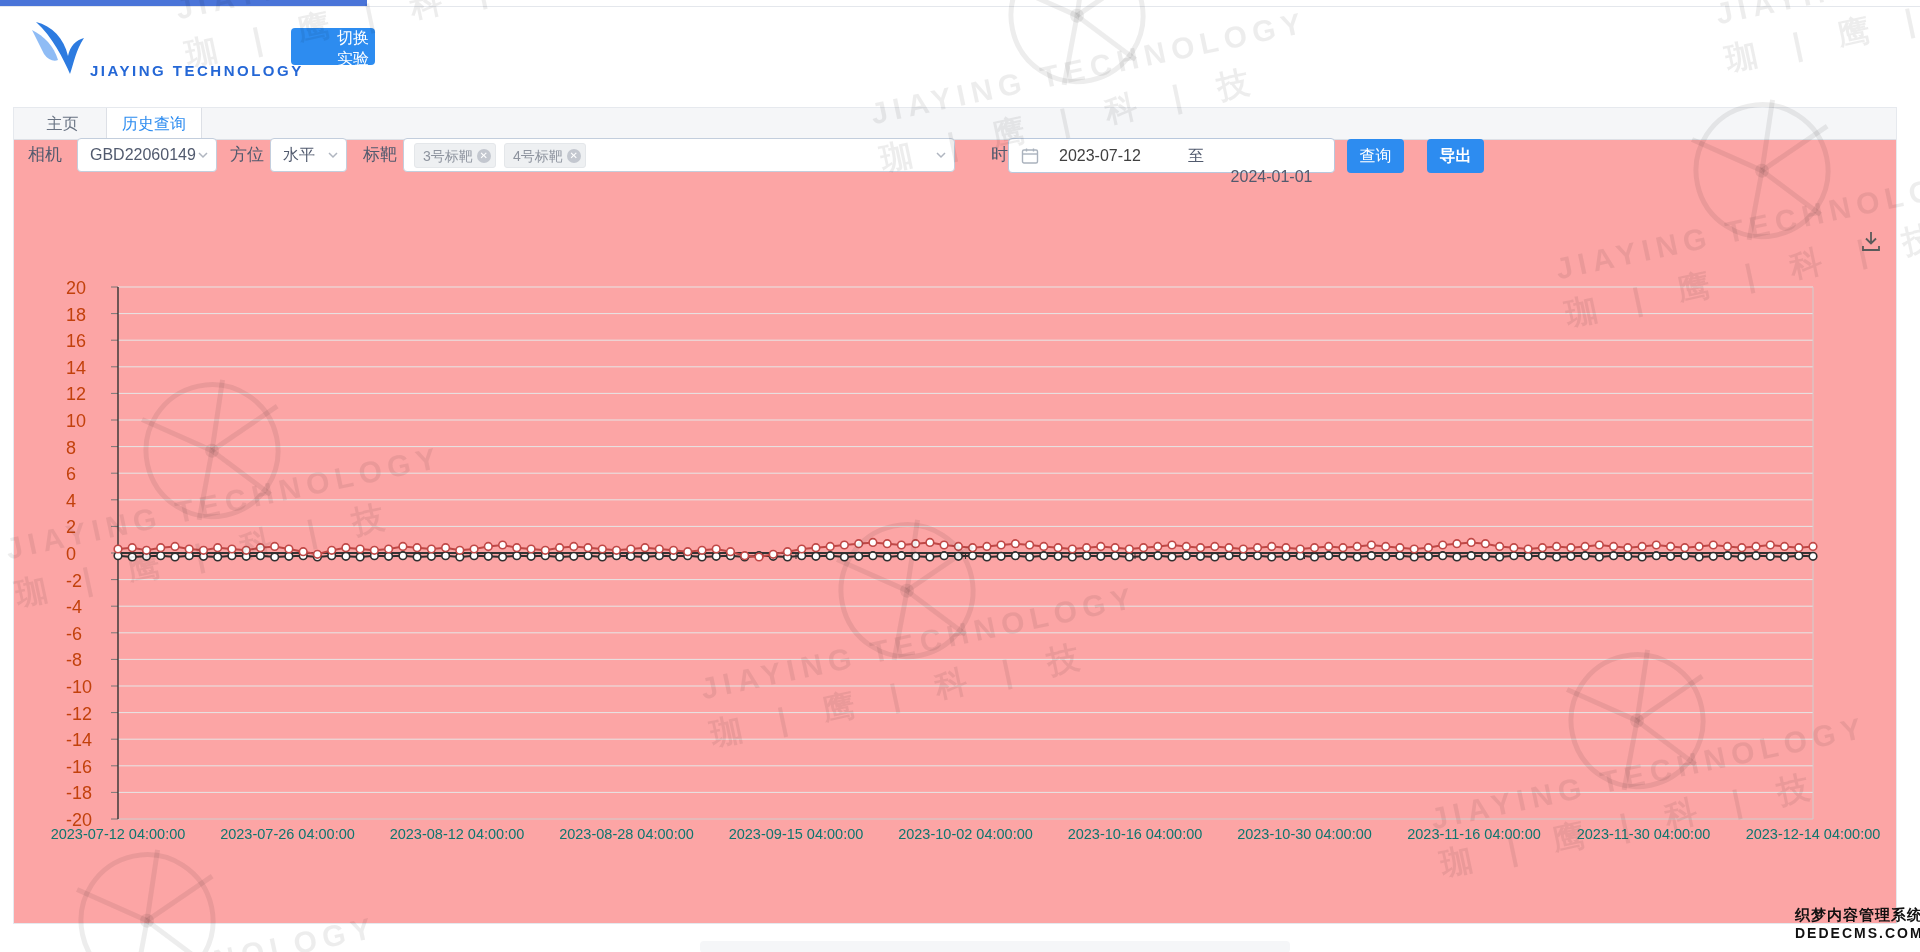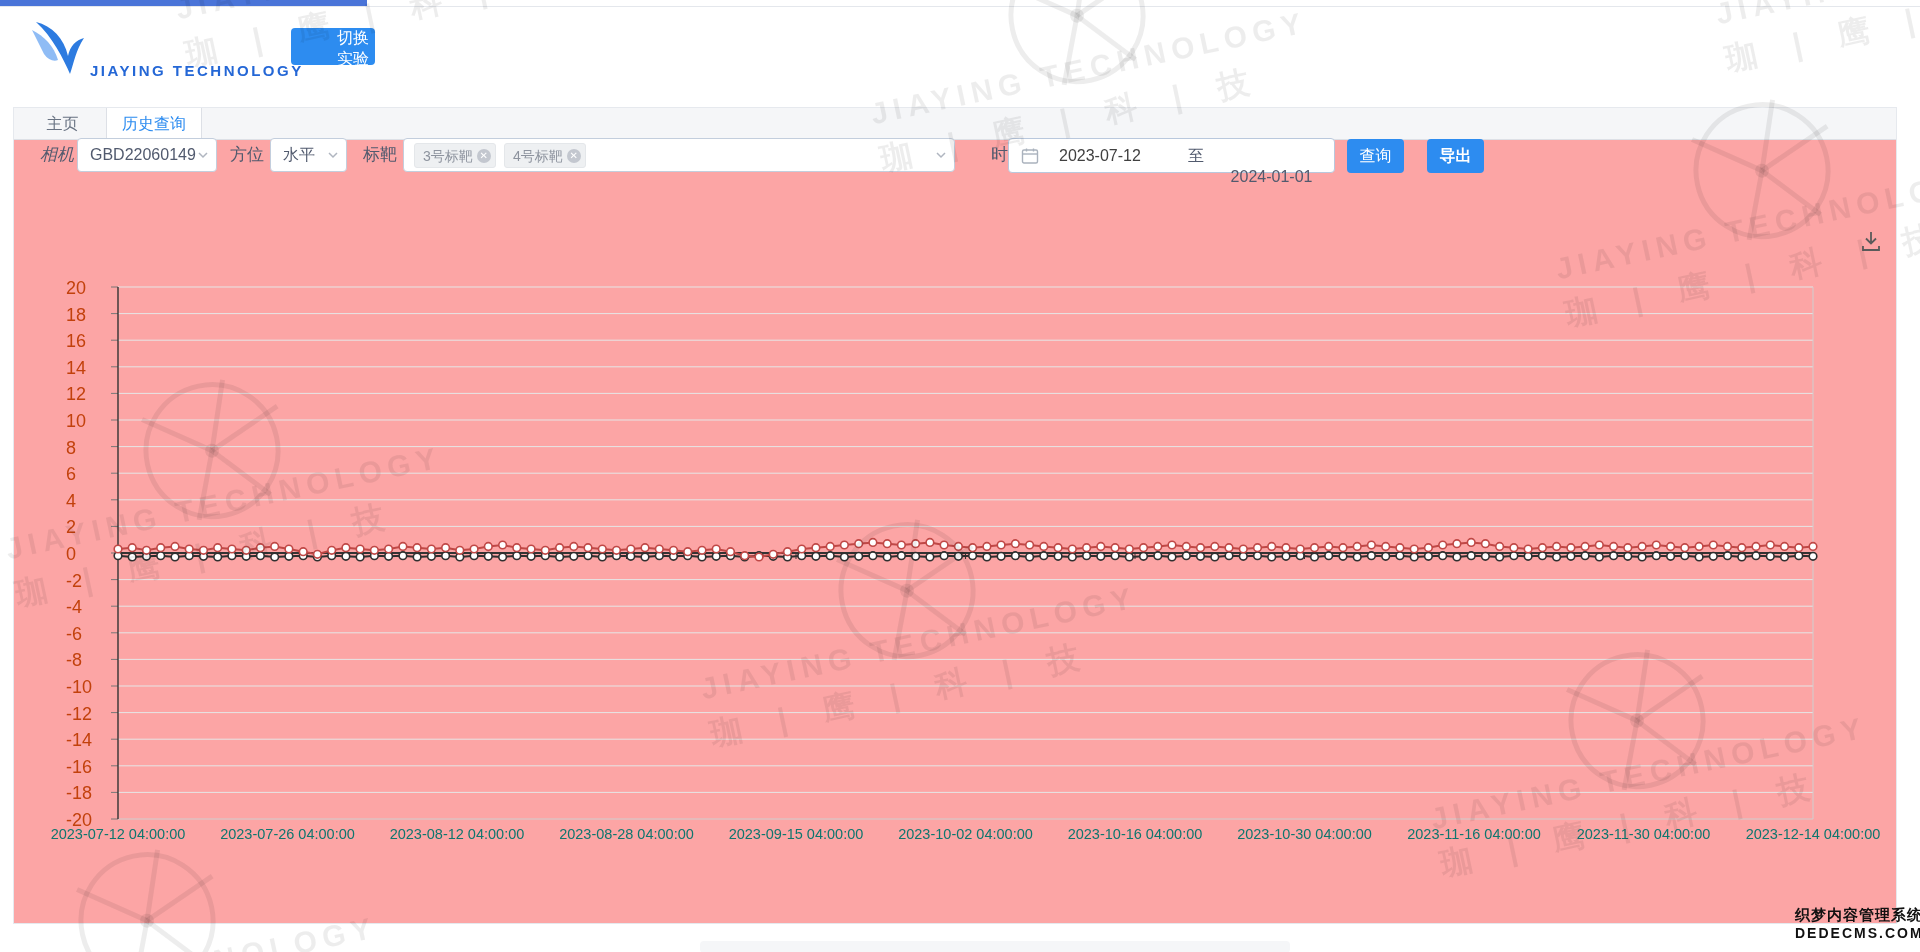--- a/index.html
+++ b/index.html
@@ -87,21 +87,21 @@
   <button class="switch-btn">切换实验</button>
 </div>
 
 <div class="card">
   <div class="tabbar">
     <div class="tab tab-home">主页</div>
     <div class="tab tab-history">历史查询</div>
   </div>
 </div>
 
-<div class="flt-label" style="left:40px;font-style:italic;">相机</div>
+<div class="flt-label" style="left:28px;">相机</div>
 <div class="ctrl" style="left:77px; width:140px;">
   <span class="sel-text">GBD22060149</span>
   <span class="chev">
     <svg width="10" height="10" viewBox="0 0 10 10">
         <path d="M1 3 L5 7 L9 3" fill="none" stroke="#b0b6c0" stroke-width="1.5"></path>
       </svg>
   </span>
 </div>
 
 <div class="flt-label" style="left:230px;">方位</div>

